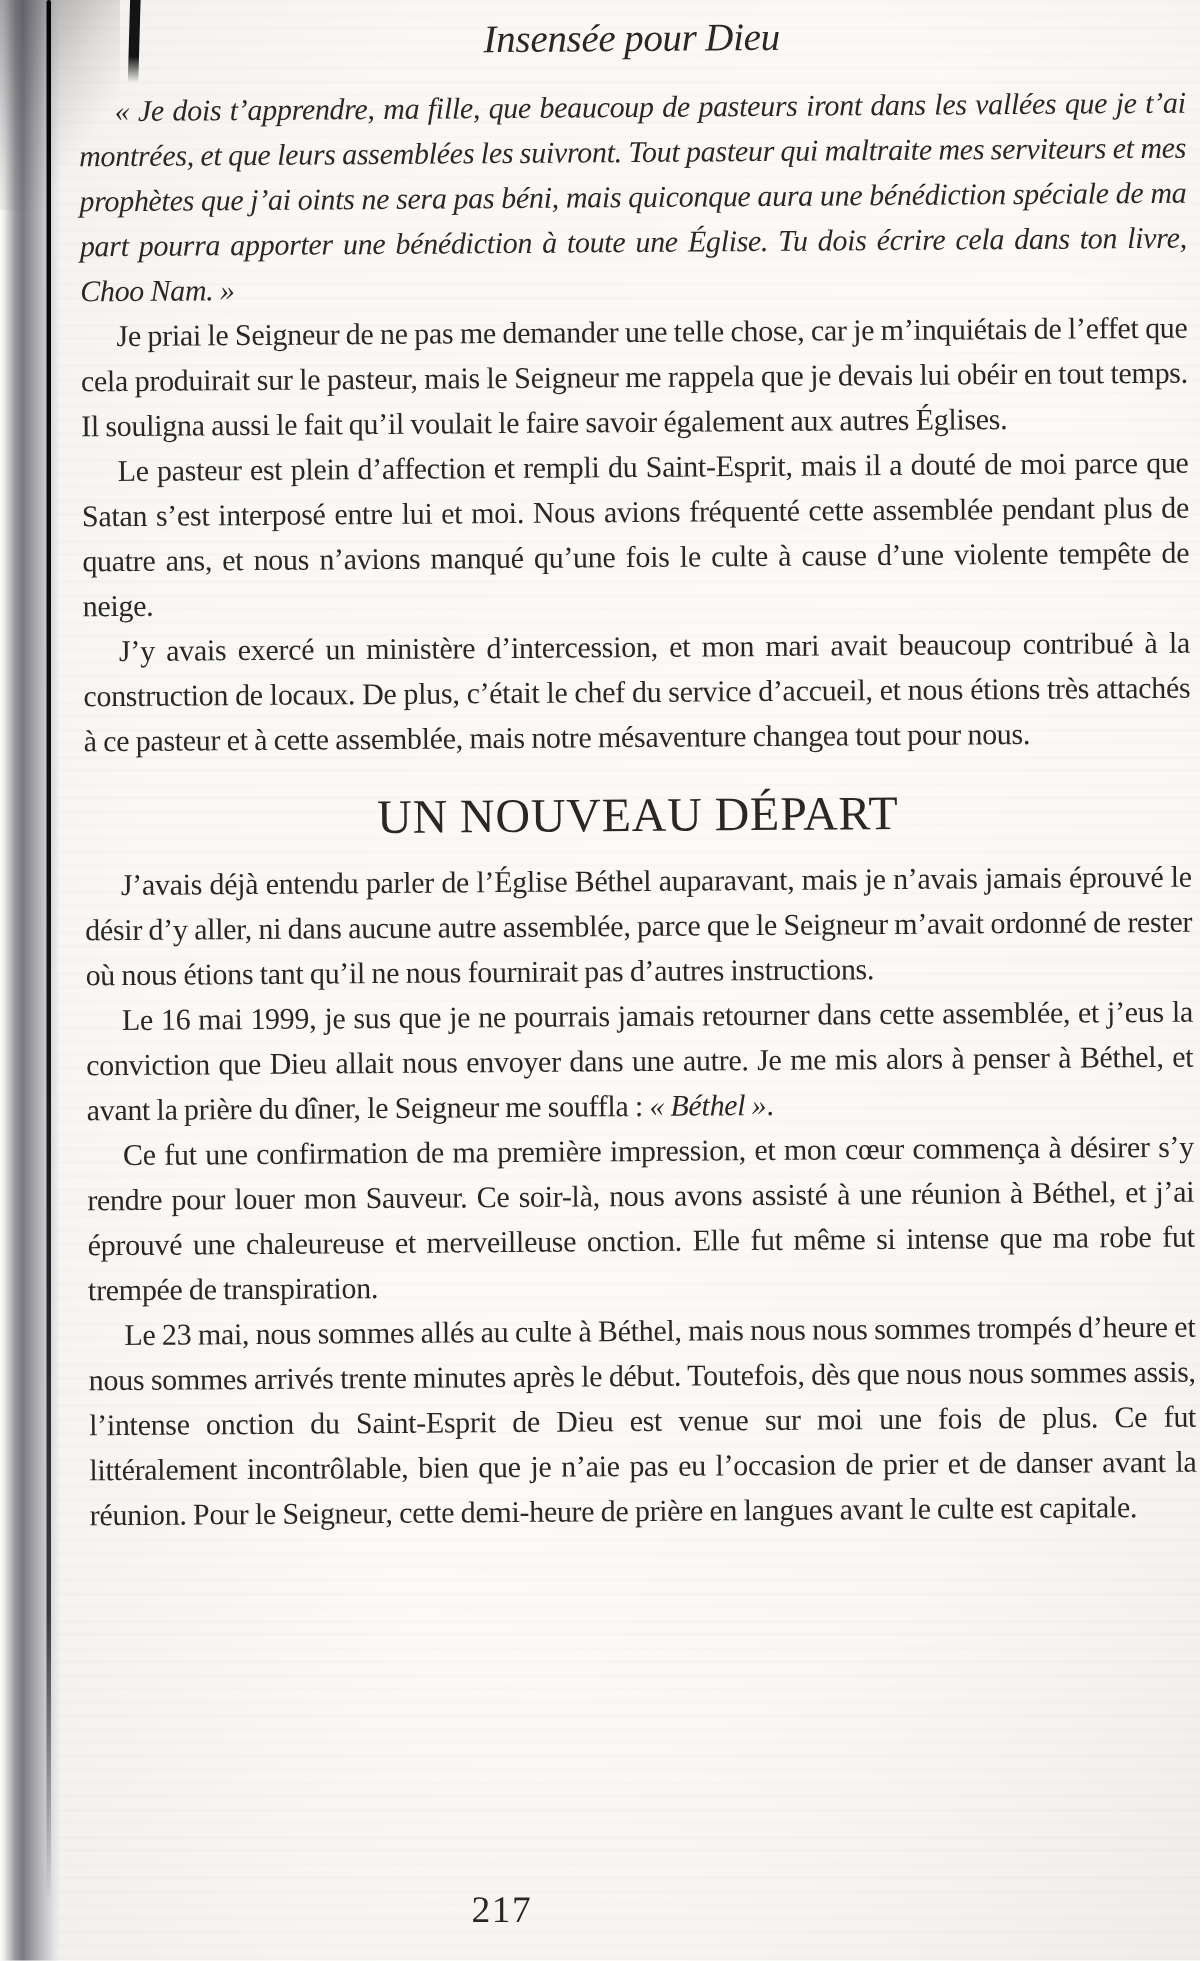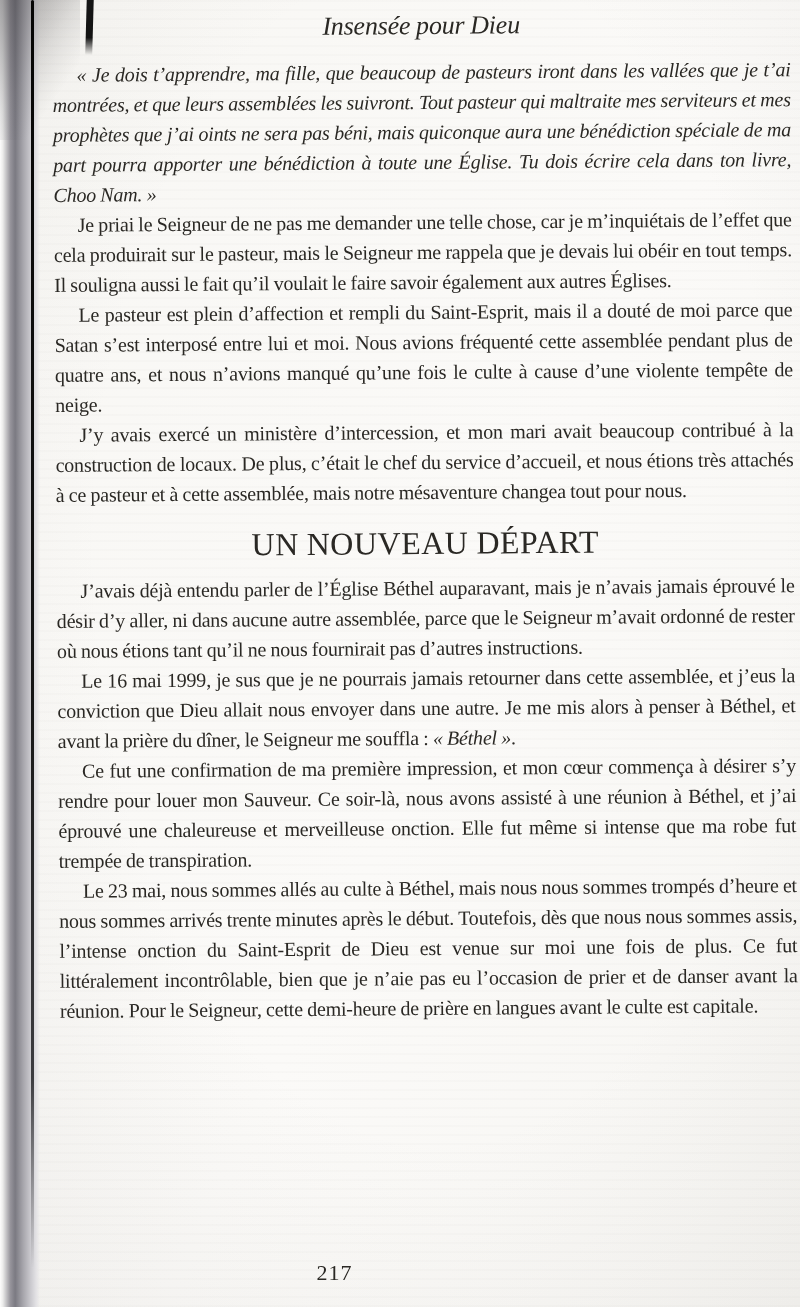--- a/index.html
+++ b/index.html
@@ -65,21 +65,21 @@
     font-weight: 400;
     font-size: 32px;
     line-height: 40px;
     letter-spacing: 0.5px;
     margin: 16px 0 10px 0;
   }
   .page-number {
     position: absolute; left: 0; top: 1260px; width: 669px;
     text-align: center;
     color: #2a2824;
-    font-size: 22px;
+    font-size: 25px;
     letter-spacing: 1px;
   }
 </style>
 </head>
 <body>
 
 <div class="page">
   <div class="gutter"></div>
   <div class="gutter-top-shade"></div>
   <div class="edge-line"></div>

